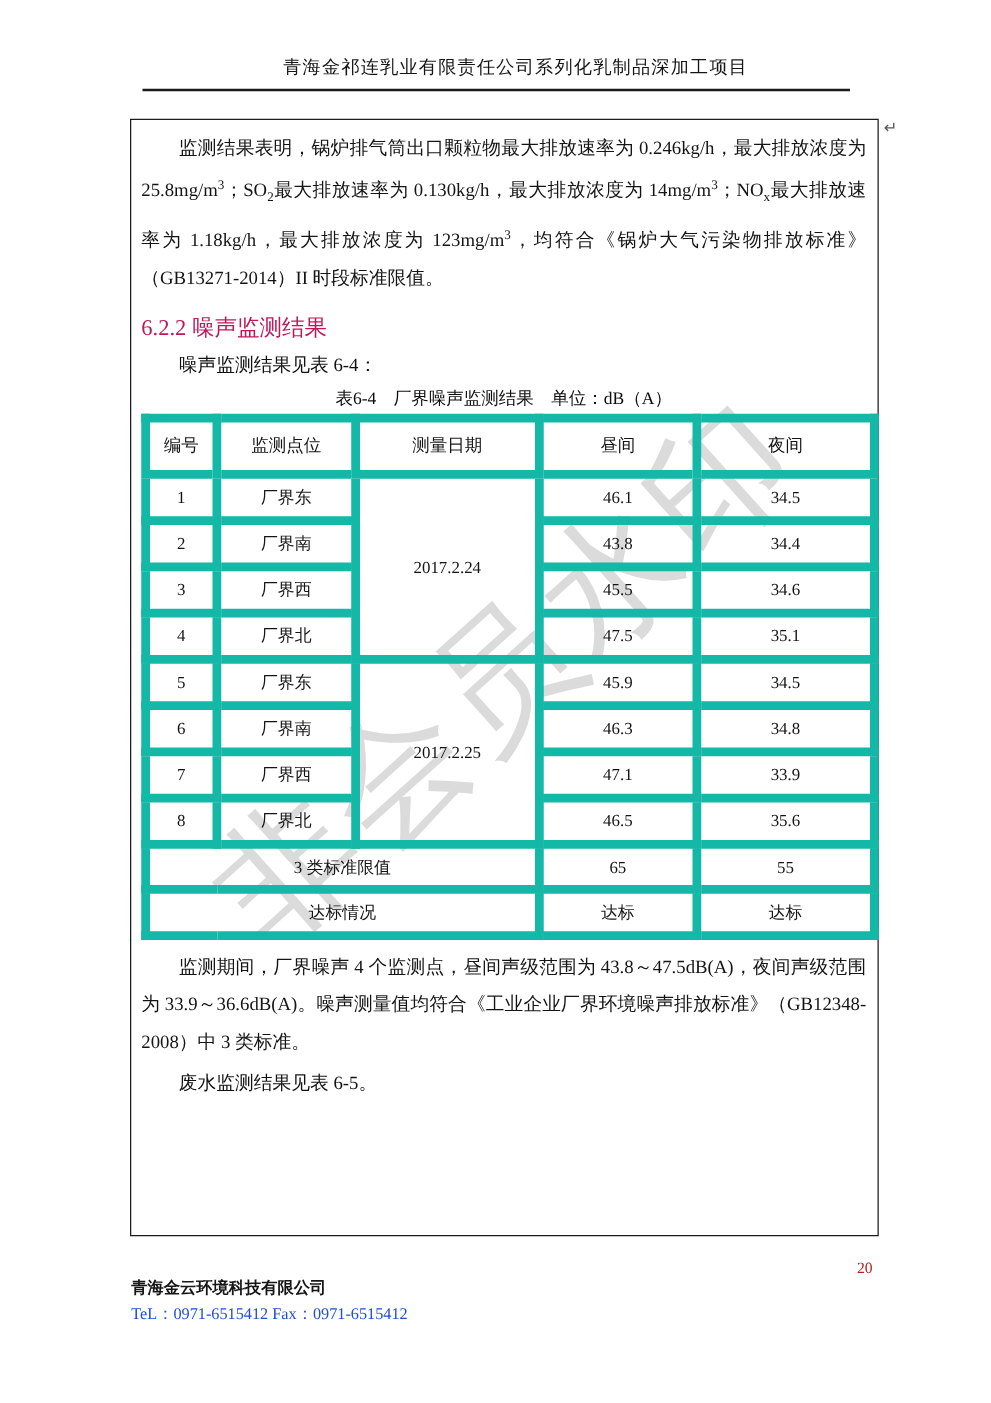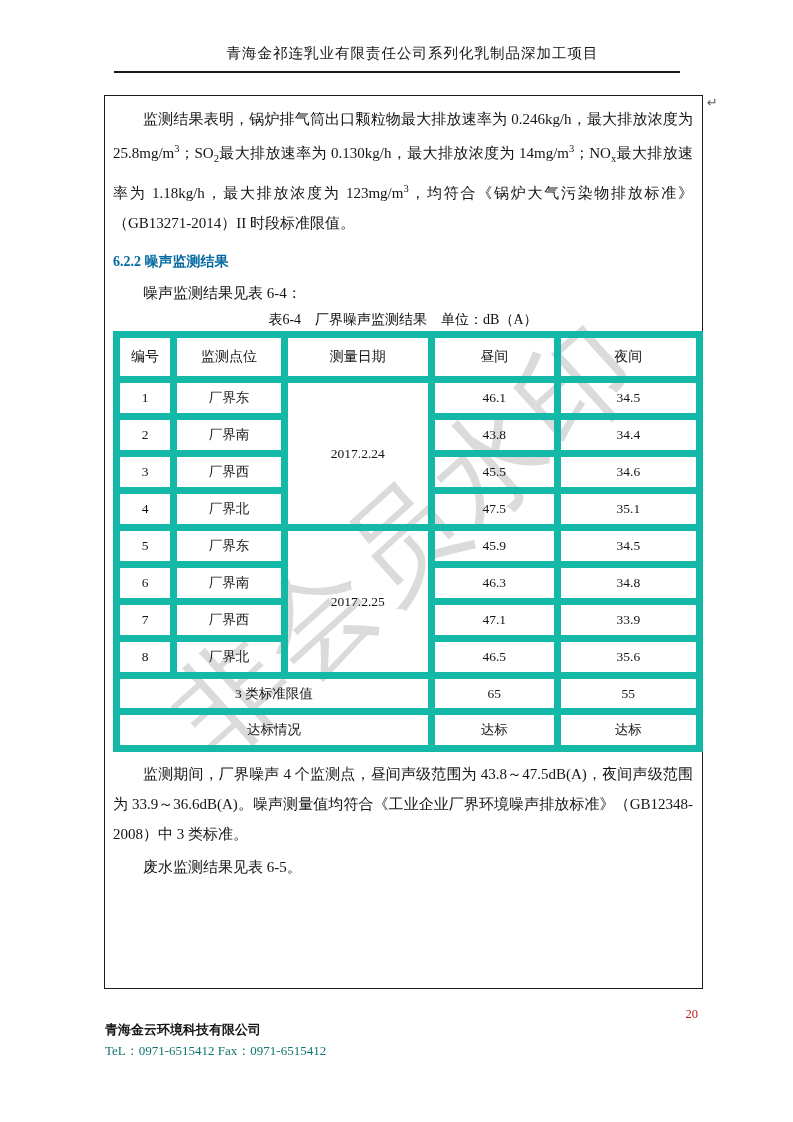--- a/index.html
+++ b/index.html
@@ -39,21 +39,21 @@
 
   .para {
     margin:0; font-size:15px; line-height:30px; text-align:justify;
     text-indent:2em; color:#141414;
   }
   .para.first { margin-top:3px; }
   .para.after-table { margin-top:7px; }
   sub, sup { font-size:70%; }
 
   .sec-heading {
-    margin:11px 0 0 0; font-size:14px; font-weight:700; color:#0369a1;
+    margin:11px 0 0 0; font-size:18px; font-weight:400; color:#be185d;
     line-height:26px;
   }
   .see-para { margin:4px 0 0 0; font-size:15px; line-height:29px; text-indent:2em; }
 
   .table-caption {
     margin:3px 0 2px 0; text-align:center; font-weight:400; font-size:14px;
     line-height:18px; color:#0c0c0c;
   }
 
   table.noise {
@@ -76,21 +76,21 @@
   tr.comp-row td { height:22px; }
 
   
   .pilcrow {
     position:absolute; left:707px; top:95px; font-size:13px; color:#5a5a5a;
     z-index:2; font-family:"DejaVu Sans",sans-serif;
   }
 
   
   .footer-company { position:absolute; left:105px; top:1021px; font-size:13px; color:#161616;font-weight:bold; }
-  .footer-contact { position:absolute; left:105px; top:1042px; font-size:13px; color:#0f766e; }
+  .footer-contact { position:absolute; left:105px; top:1042px; font-size:13px; color:#1d4ed8; }
   .page-number { position:absolute; right:95px; top:1007px; font-size:12.5px; color:#b91c1c;text-align:center; }
 </style>
 </head>
 <body>
 
 <div class="page">
 
   <div class="doc-header-title">青海金祁连乳业有限责任公司系列化乳制品深加工项目</div>
   <div class="header-rule"></div>
 

